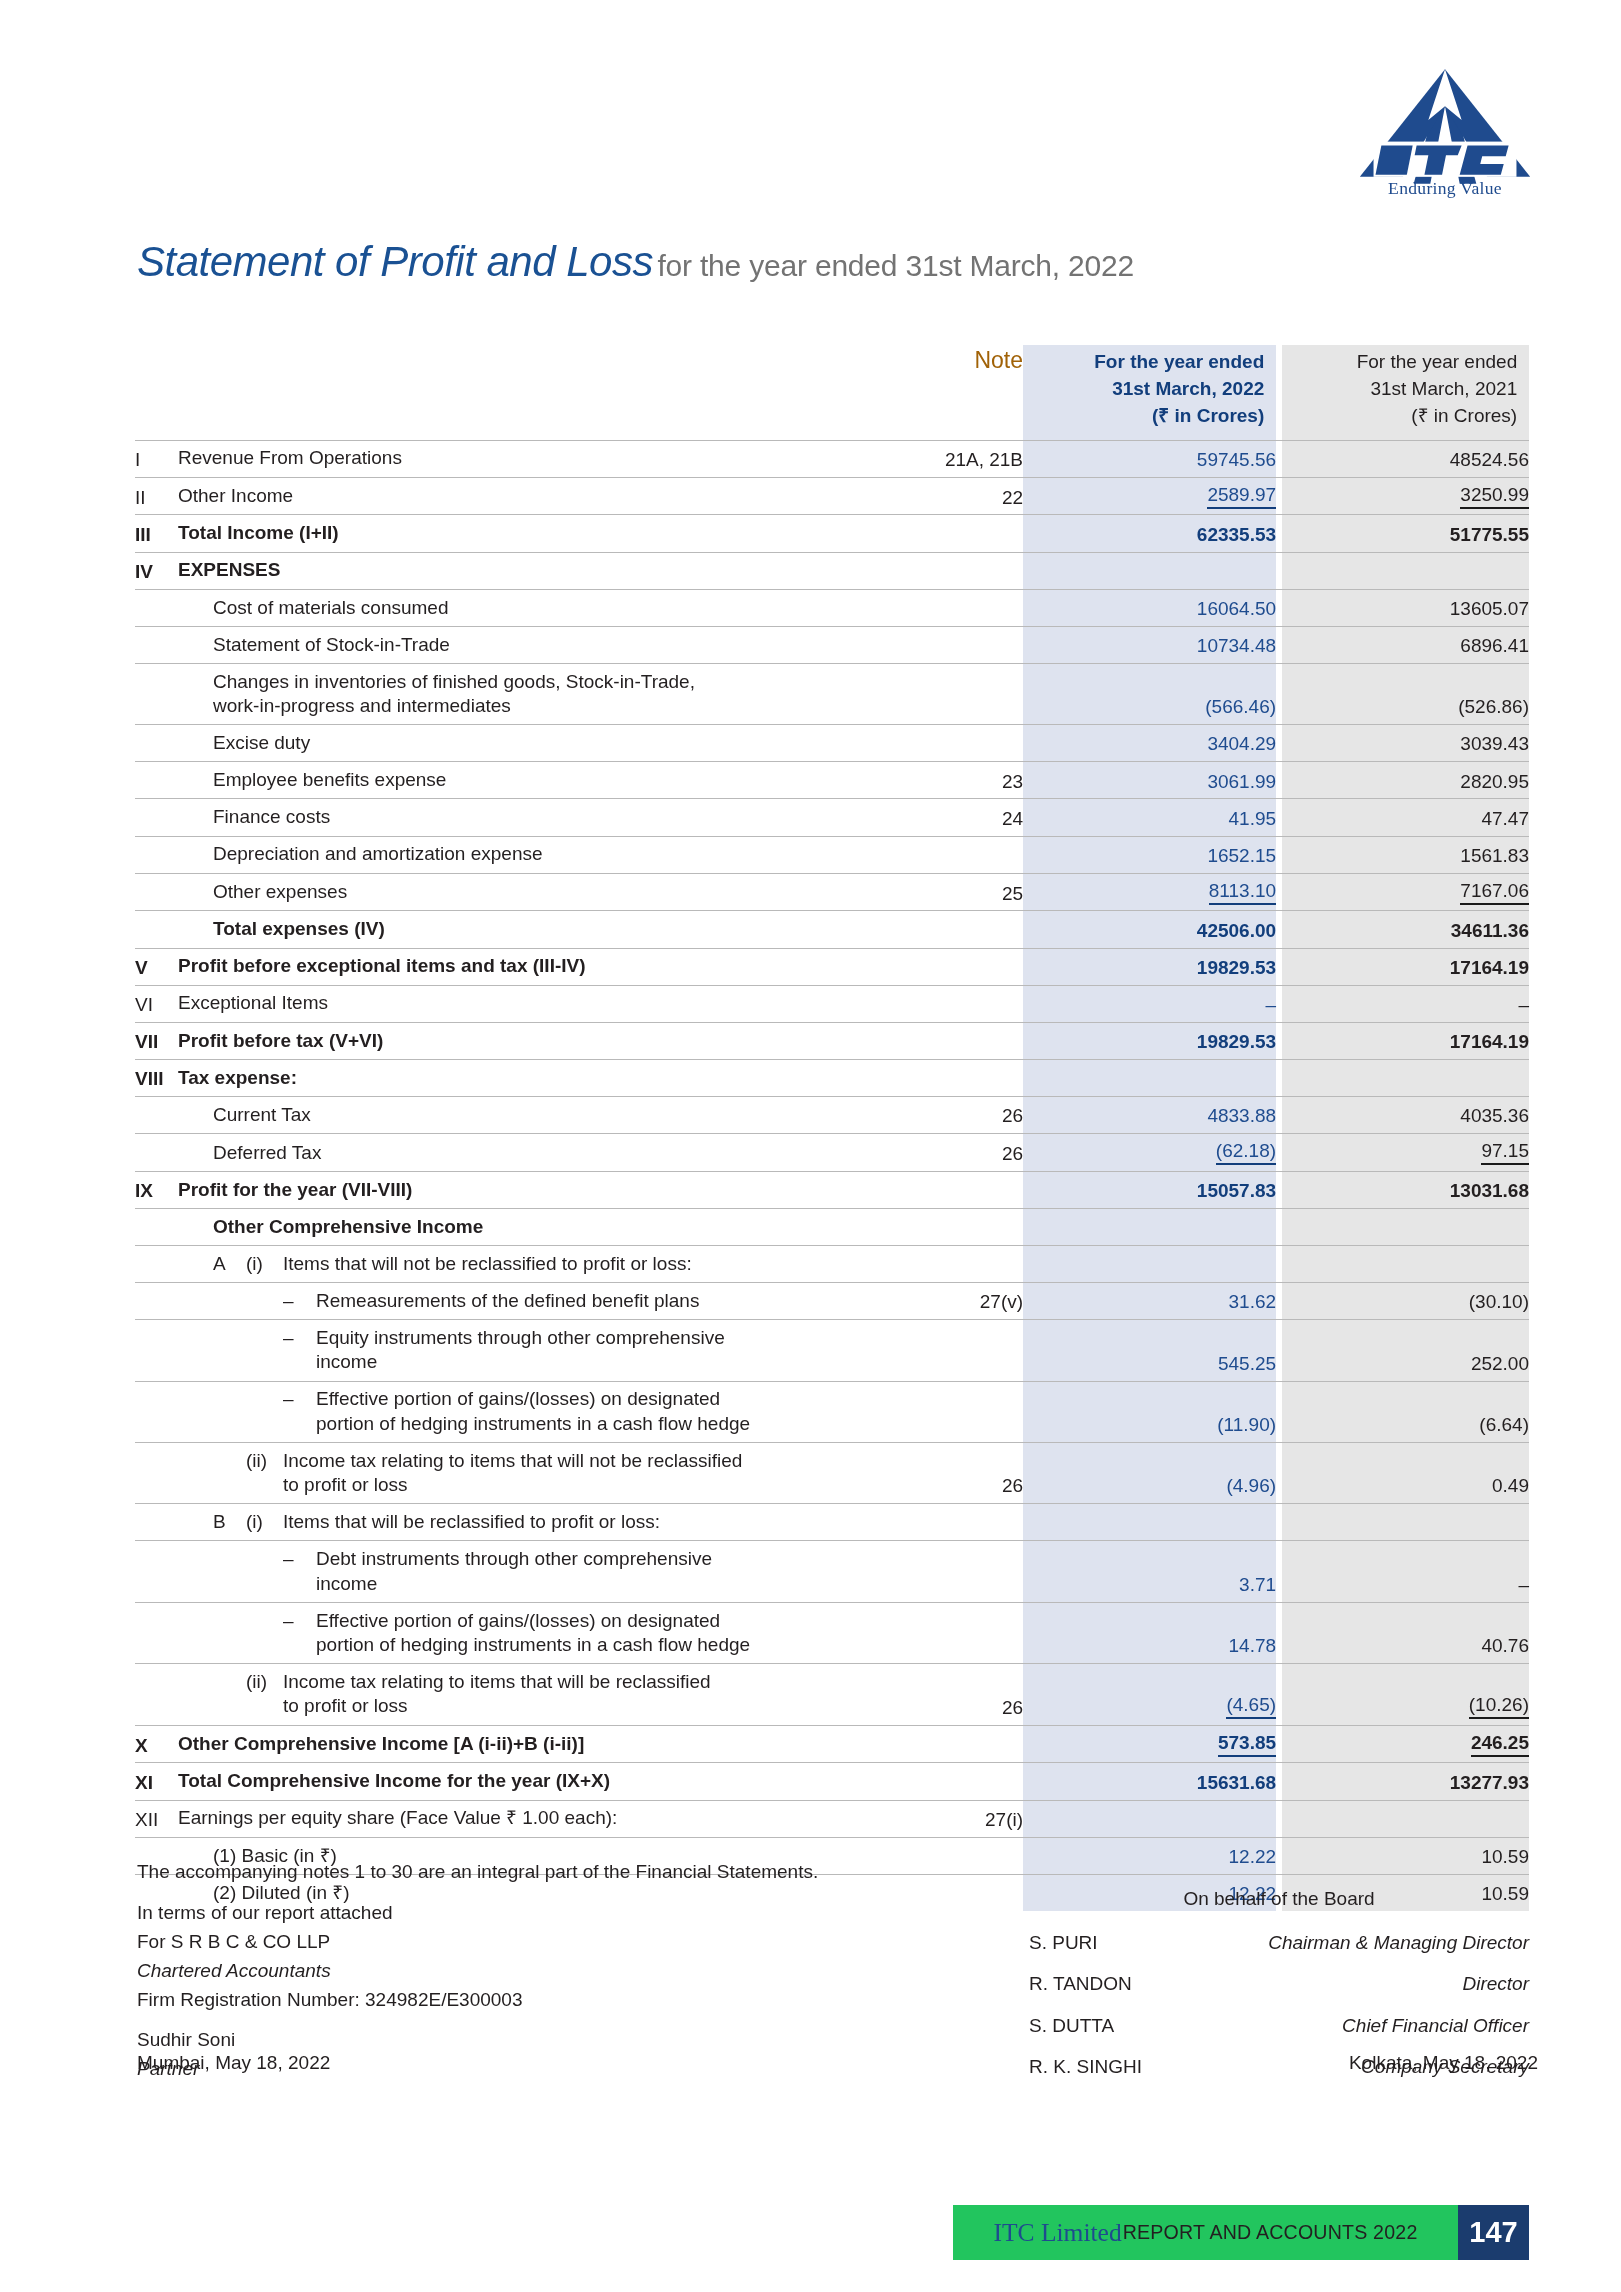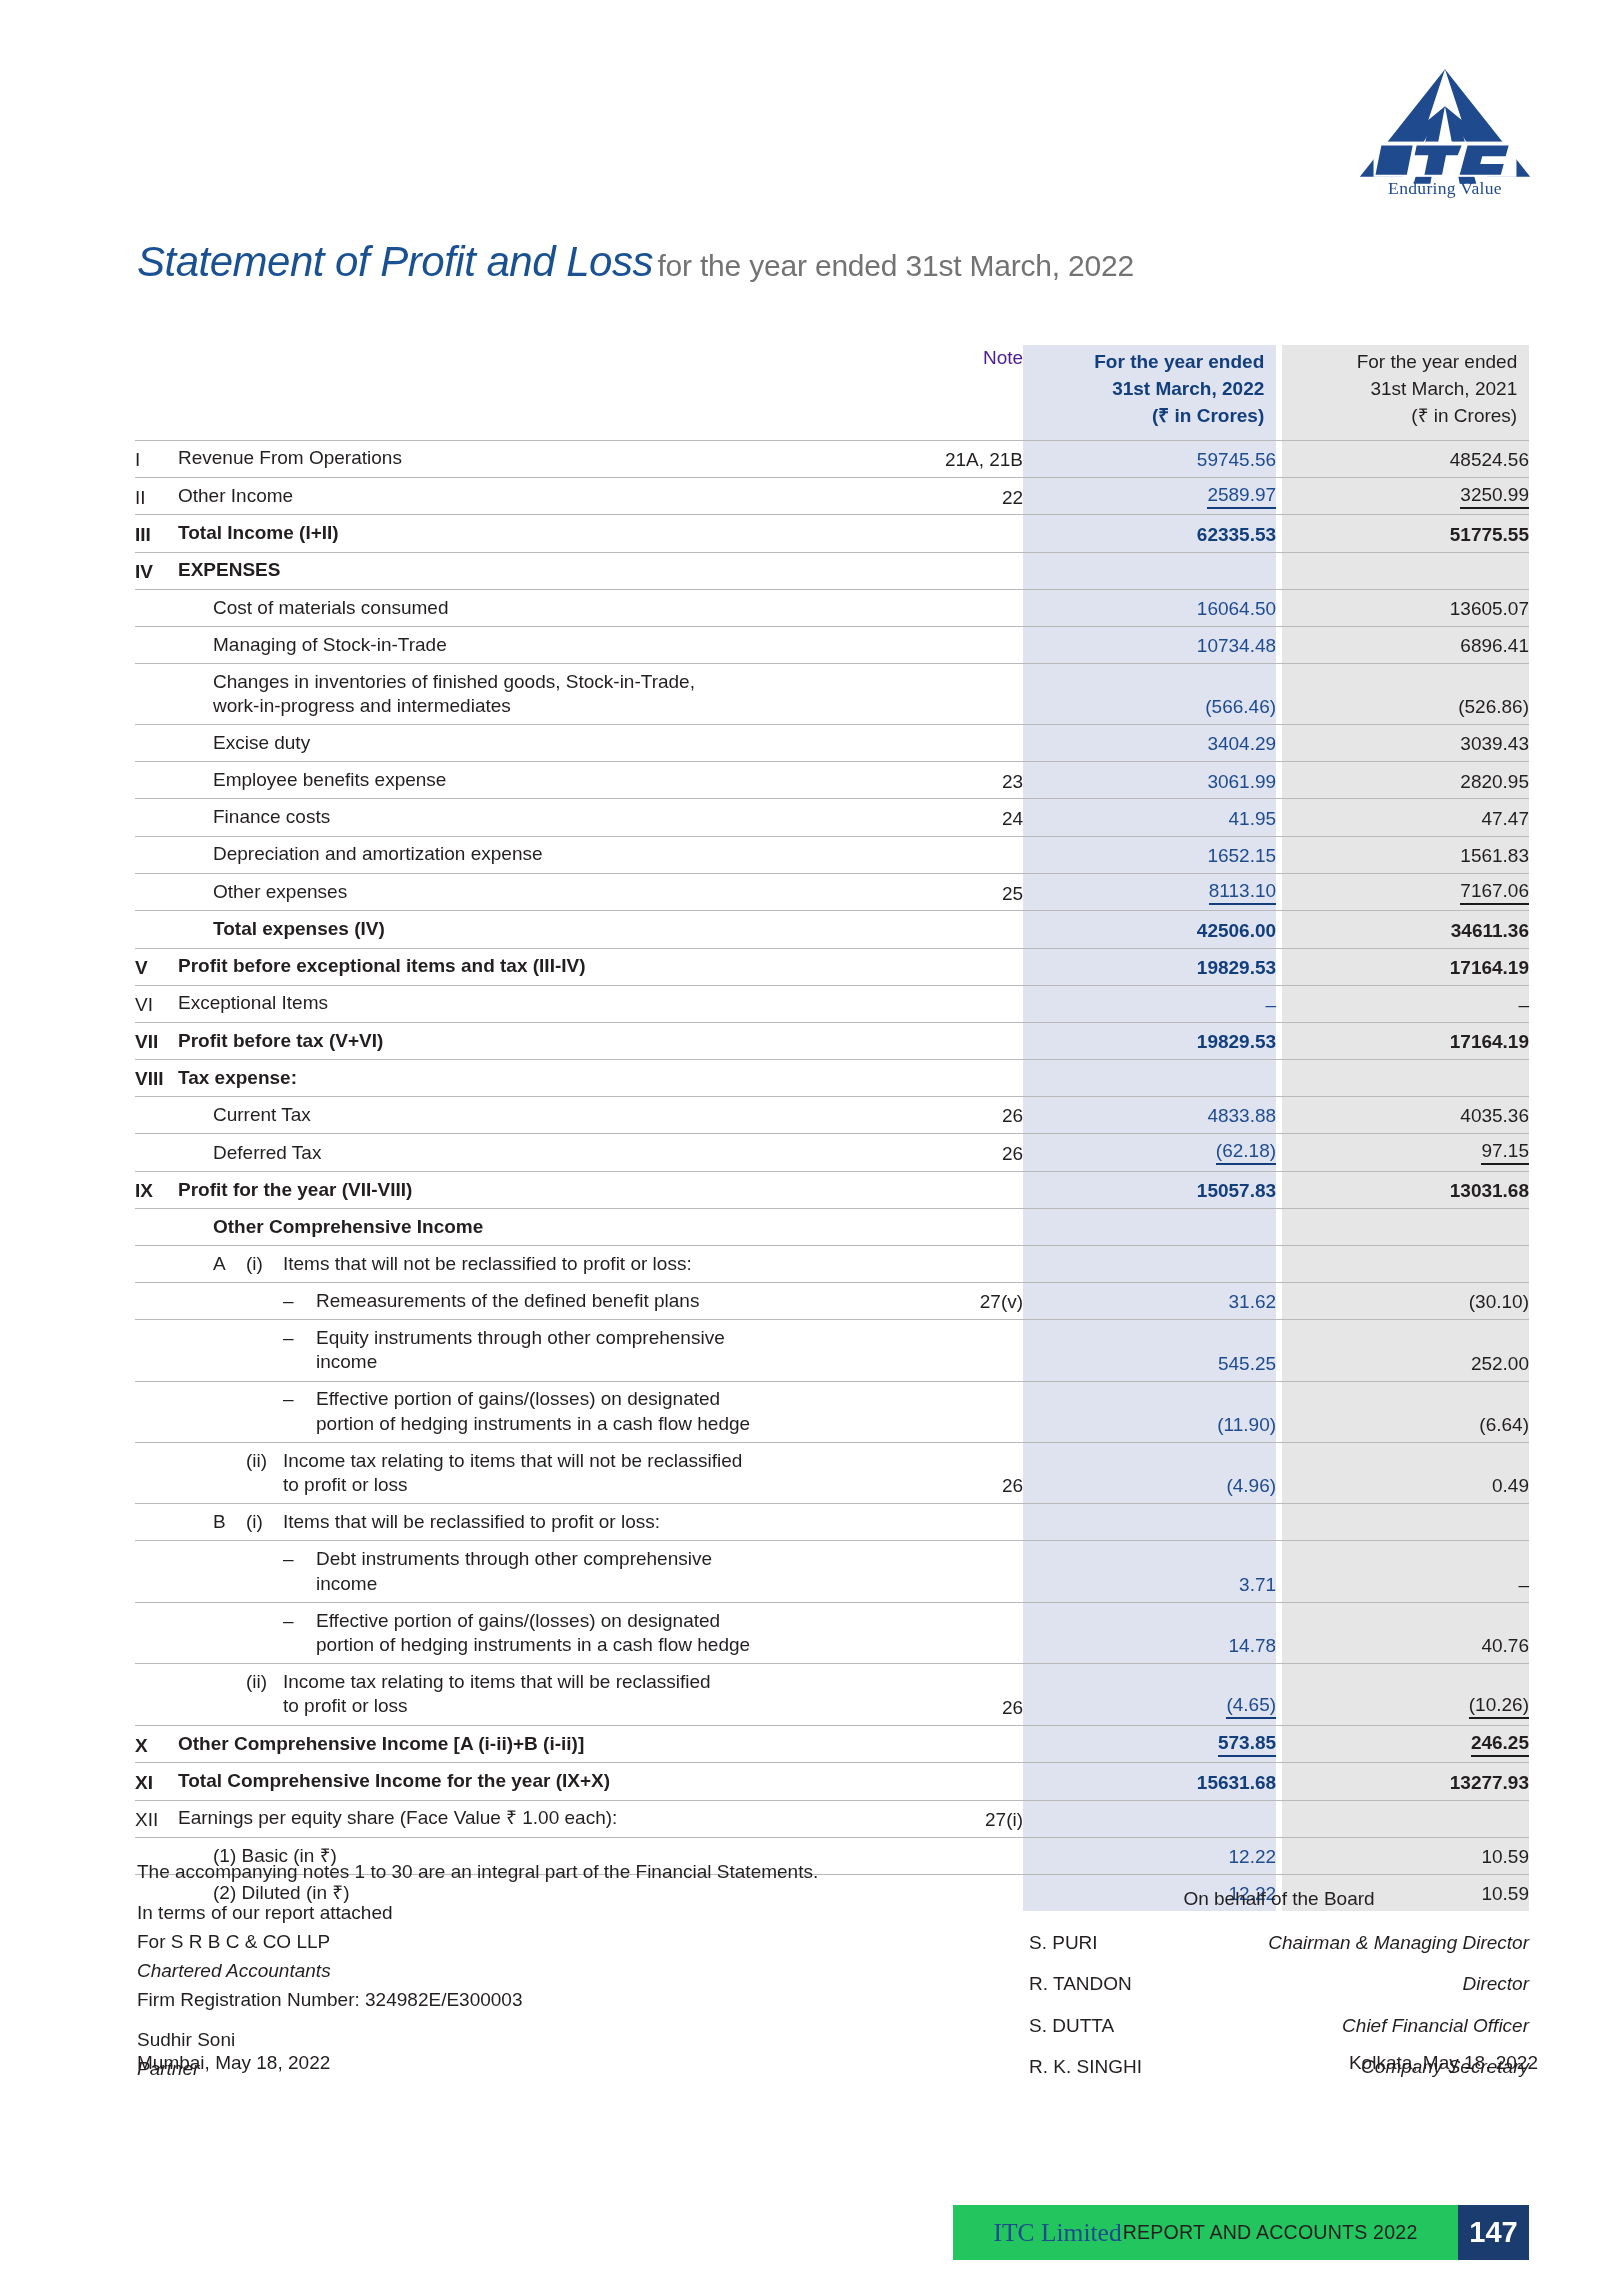--- a/index.html
+++ b/index.html
@@ -72,23 +72,23 @@
   col.c-rn   { width: 43px; }
   col.c-lbl  { width: 698px; }
   col.c-note { width: 147px; }
   col.c-v22  { width: 253px; }
   col.c-gap  { width: 5.9px; }
   col.c-v21  { width: 247px; }
 
   
   .hdr td { padding-bottom: 5.9px; }
   .hdr .note-h {
-    font-size: 19px;
+    font-size: 23px;
     text-align: right;
-    color: #4c1d95;
+    color: #a16207;
     vertical-align: top;
     padding-top: 2px;
   }
   .hdr .h22 {
     background: #dee3ef;
     color: #123e7c;
     font-weight: bold;
     text-align: right;
     padding: 3.9px 11.8px 9.8px 9.8px;
     line-height: 1.42;
@@ -335,21 +335,21 @@
           </td>
           <td class="note"></td>
           <td class="v22">16064.50</td>
           <td class="gap"></td>
           <td class="v21">13605.07</td>
         </tr>
         <tr class="r rule">
           <td class="rn"></td>
           <td class="lbl">
             <div class="fl ind1">
-              <span class="t">Managing of Stock-in-Trade</span>
+              <span class="t">Statement of Stock-in-Trade</span>
             </div>
           </td>
           <td class="note"></td>
           <td class="v22">10734.48</td>
           <td class="gap"></td>
           <td class="v21">6896.41</td>
         </tr>
         <tr class="r rule">
           <td class="rn"></td>
           <td class="lbl">

